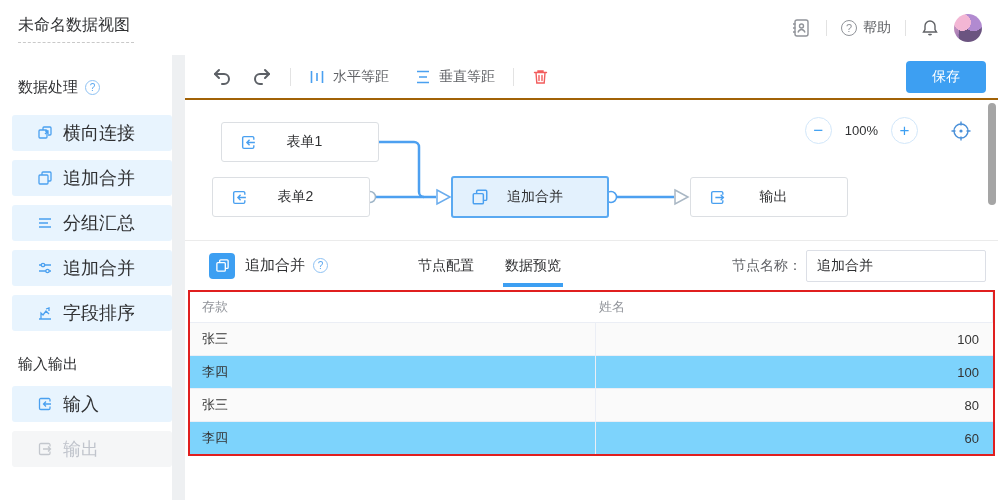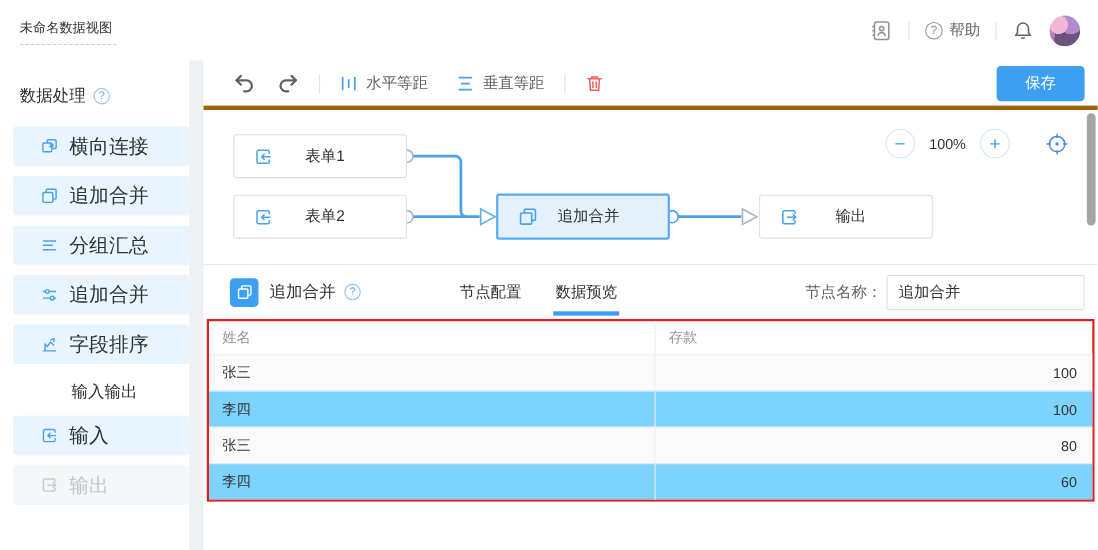--- a/index.html
+++ b/index.html
@@ -3,21 +3,21 @@
 <meta charset="utf-8">
 <style>
   * { margin:0; padding:0; box-sizing:border-box; }
   html,body { width:998px; height:500px; overflow:hidden; background:#fff;
     font-family:"Liberation Sans", sans-serif; color:#333; }
   .app { position:relative; width:998px; height:500px; background:#fff; }
 
   
   .topbar { height:55px; display:flex; align-items:center; justify-content:space-between;
     padding:0 16px 0 18px; background:#fff; }
-  .doc-title { font-size:12px; color:#303133; padding:2px 4px 6px 0;
+  .doc-title { font-size:16px; color:#303133; padding:2px 4px 6px 0;
     border-bottom:1px dashed #c9c9c9; cursor:text; }
   .topbar-right { display:flex; align-items:center; gap:14px; }
   .tb-divider { width:1px; height:16px; background:#e2e2e2; }
   .help-group { display:flex; align-items:center; gap:6px; color:#606266; font-size:14px; cursor:pointer; }
   .qmark { width:16px; height:16px; border:1px solid #909399; border-radius:50%;
     font-size:11px; color:#909399; display:flex; align-items:center; justify-content:center; }
   .avatar { width:28px; height:28px; border-radius:50%; cursor:pointer;
     background:
       radial-gradient(circle at 30% 30%, #f3b6d4 0 30%, transparent 31%),
       radial-gradient(circle at 70% 25%, #b18ad0 0 35%, transparent 36%),
@@ -34,25 +34,25 @@
   
   .side-title { display:flex; align-items:center; gap:7px; font-size:15px; color:#303133;
     margin:0 0 18px 6px; }
   .side-title .qmark-blue { width:15px; height:15px; border:1px solid #8fc2f3; border-radius:50%;
     font-size:10px; color:#5ba7ef; display:flex; align-items:center; justify-content:center; }
   .side-item { width:160px; height:36px; margin-bottom:9px; border-radius:3px;
     background:#e8f4fe; display:flex; align-items:center; gap:10px; padding-left:25px;
     font-size:18px; color:#303133; cursor:pointer; }
   .side-item svg { flex:none; }
   .side-item.disabled { background:#f5f6f7; color:#c0c4cc; cursor:not-allowed; }
-  .sec2-title { margin-top:16px; margin-bottom:12px;justify-content:center; }
+  .sec2-title { margin-top:24px; margin-bottom:12px; }
 
   
   .toolbar { height:45px; display:flex; align-items:center; padding:0 12px 0 27px;
-    border-bottom:4px solid #a16207; }
+    border-bottom:2px solid #a16207; }
   .t-icon { display:flex; align-items:center; cursor:pointer; }
   .t-sep { width:1px; height:18px; background:#e3e3e3; margin:0 18px; }
   .t-group { display:flex; align-items:center; gap:8px; font-size:14px; color:#606266; cursor:pointer; }
   .t-group + .t-group { margin-left:26px; }
   .redo { margin-left:20px; }
   .save-btn { margin-left:auto; width:80px; height:32px; background:#3d9ff2; color:#fff;
     font-size:14px; border:none; border-radius:4px; cursor:pointer; }
 
   
   .canvas { position:relative; height:140px; }
@@ -251,21 +251,21 @@
           <path d="M190 42 H229 a5 5 0 0 1 5 5 V92 a5 5 0 0 0 5 5" fill="none" stroke="#4da0f0" stroke-width="2.5"></path>
           <path d="M190 97 H251" fill="none" stroke="#4da0f0" stroke-width="2.5"></path>
           <polygon points="252,90 265,97 252,104" fill="#fff" stroke="#6aaced" stroke-width="1.5"></polygon>
           <path d="M431 97 H489" fill="none" stroke="#4da0f0" stroke-width="2.5"></path>
           <polygon points="490,90 503,97 490,104" fill="#fff" stroke="#a9b7c4" stroke-width="1.5"></polygon>
           <circle cx="185" cy="42" r="5.5" fill="#fff" stroke="#a0b6c8" stroke-width="1.5"></circle>
           <circle cx="185" cy="97" r="5.5" fill="#fff" stroke="#a0b6c8" stroke-width="1.5"></circle>
           <circle cx="426" cy="97" r="5.5" fill="#fff" stroke="#4da0f0" stroke-width="1.5"></circle>
         </svg>
 
-        <div class="node" style="left:27px; top:22px;">
+        <div class="node" style="left:36px; top:22px;">
           <svg width="17" height="17" viewBox="0 0 16 16" fill="none" stroke="#4aa0f0" stroke-width="1.3">
             <path d="M13 5.5V3.8A1.3 1.3 0 0 0 11.7 2.5H3.8A1.3 1.3 0 0 0 2.5 3.8v8.4a1.3 1.3 0 0 0 1.3 1.3h7.9a1.3 1.3 0 0 0 1.3-1.3v-1.7"></path>
             <path d="M14 8H6.5M9 5.5 6.5 8 9 10.5"></path>
           </svg>
           <span class="nlabel">表单1</span>
         </div>
 
         <div class="node" style="left:27px; top:77px;">
           <svg width="17" height="17" viewBox="0 0 16 16" fill="none" stroke="#4aa0f0" stroke-width="1.3">
             <path d="M13 5.5V3.8A1.3 1.3 0 0 0 11.7 2.5H3.8A1.3 1.3 0 0 0 2.5 3.8v8.4a1.3 1.3 0 0 0 1.3 1.3h7.9a1.3 1.3 0 0 0 1.3-1.3v-1.7"></path>
@@ -321,22 +321,22 @@
             <span class="tab active">数据预览</span>
           </div>
           <div class="name-group">
             <span class="name-label">节点名称：</span>
             <input class="name-input" type="text" value="追加合并" style="">
           </div>
         </div>
 
         <div class="preview-table">
           <div class="t-head">
+            <div class="t-cell c2">存款</div>
             <div class="t-cell c1">姓名</div>
-            <div class="t-cell c2">存款</div>
           </div>
           <div class="t-row odd">
             <div class="t-cell c1">张三</div>
             <div class="t-cell c2">100</div>
           </div>
           <div class="t-row">
             <div class="t-cell c1">李四</div>
             <div class="t-cell c2">100</div>
           </div>
           <div class="t-row odd">

